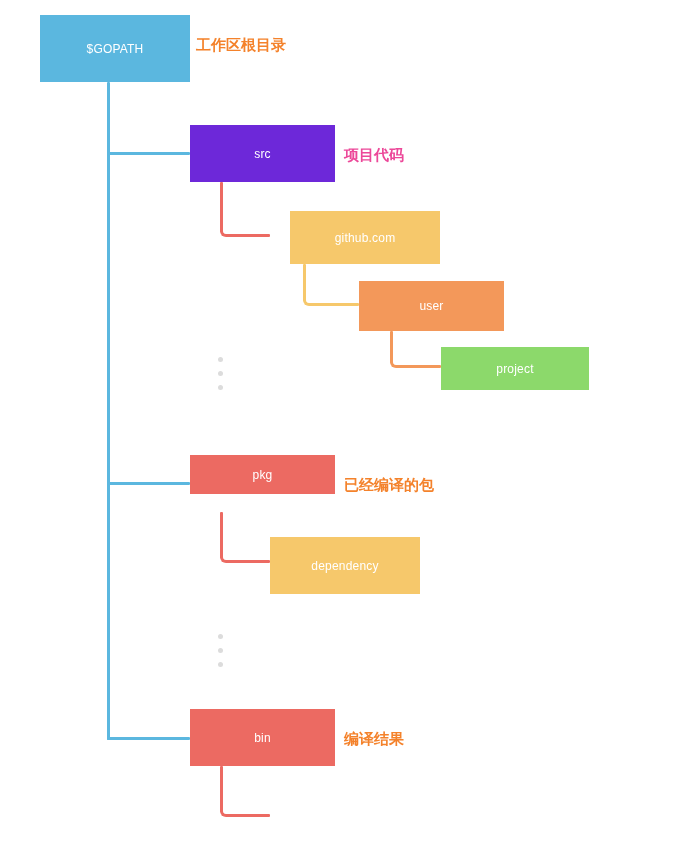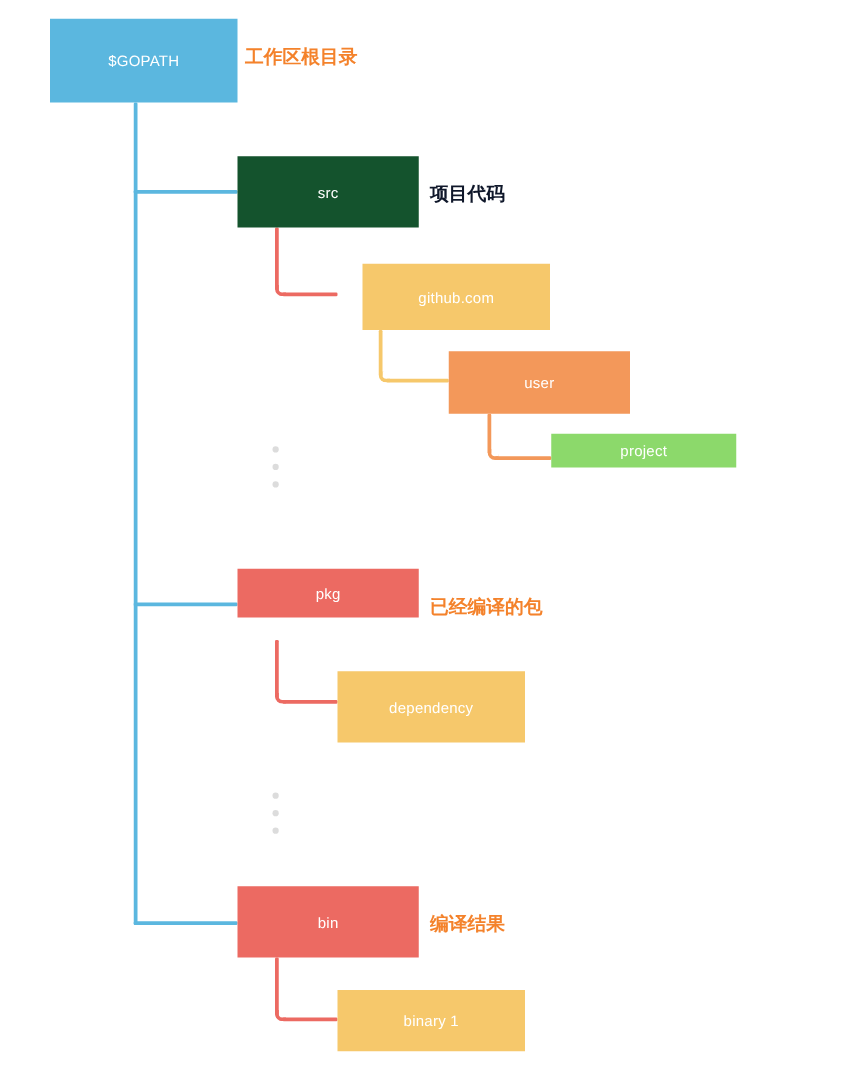--- a/index.html
+++ b/index.html
@@ -67,41 +67,38 @@
       <i style="background: rgb(220, 220, 220);"></i>
     </div>
     <div class="dots" style="left: 217px; top: 634px; width: 6px; height: 33px;">
       <i style="background: rgb(220, 220, 220);"></i>
       <i style="background: rgb(220, 220, 220);"></i>
       <i style="background: rgb(220, 220, 220);"></i>
     </div>
     <div class="node" style="left: 40px; top: 15px; width: 150px; height: 67px; background: rgb(91, 183, 223);">
       <span class="lbl">$GOPATH</span>
     </div>
-    <div class="node" style="left: 190px; top: 125px; width: 145px; height: 57px; background: #14532d;">
+    <div class="node" style="left: 190px; top: 125px; width: 145px; height: 57px; background: #6d28d9;">
       <span class="lbl">src</span>
     </div>
     <div class="node" style="left: 270px; top: 211px; width: 150px; height: 53px; background: rgb(246, 200, 107); margin-left: 20px;">
       <span class="lbl">github.com</span>
     </div>
     <div class="node" style="left: 359px; top: 281px; width: 145px; height: 50px; background: rgb(243, 152, 90); text-align: right;">
       <span class="lbl">user</span>
     </div>
-    <div class="node" style="left: 441px; top: 347px; width: 148px; height: 27px; background: rgb(140, 217, 107);">
+    <div class="node" style="left: 441px; top: 347px; width: 148px; height: 43px; background: rgb(140, 217, 107);">
       <span class="lbl">project</span>
     </div>
     <div class="node" style="left: 190px; top: 455px; width: 145px; height: 39px; background: rgb(236, 106, 98);">
       <span class="lbl">pkg</span>
     </div>
     <div class="node" style="left: 270px; top: 537px; width: 150px; height: 57px; background: rgb(246, 200, 107);">
       <span class="lbl">dependency</span>
     </div>
     <div class="node" style="left: 190px; top: 709px; width: 145px; height: 57px; background: rgb(236, 106, 98);">
       <span class="lbl">bin</span>
     </div>
-    <div class="node" style="left: 270px; top: 792px; width: 150px; height: 49px; background: rgb(246, 200, 107);">
-      <span class="lbl">binary 1</span>
-    </div>
     <div class="annot" style="left: 196px; top: 38px; color: rgb(244, 130, 43);">工作区根目录</div>
-    <div class="annot" style="left: 344px; top: 148px; color: #0f172a; text-align: center;">项目代码</div>
+    <div class="annot" style="left: 344px; top: 148px; color: #ec4899; text-align: center;">项目代码</div>
     <div class="annot" style="left: 344px; top: 478px; color: rgb(244, 130, 43);">已经编译的包</div>
     <div class="annot" style="left: 344px; top: 732px; color: rgb(244, 130, 43);">编译结果</div>
   </div>
 
 </body></html>

